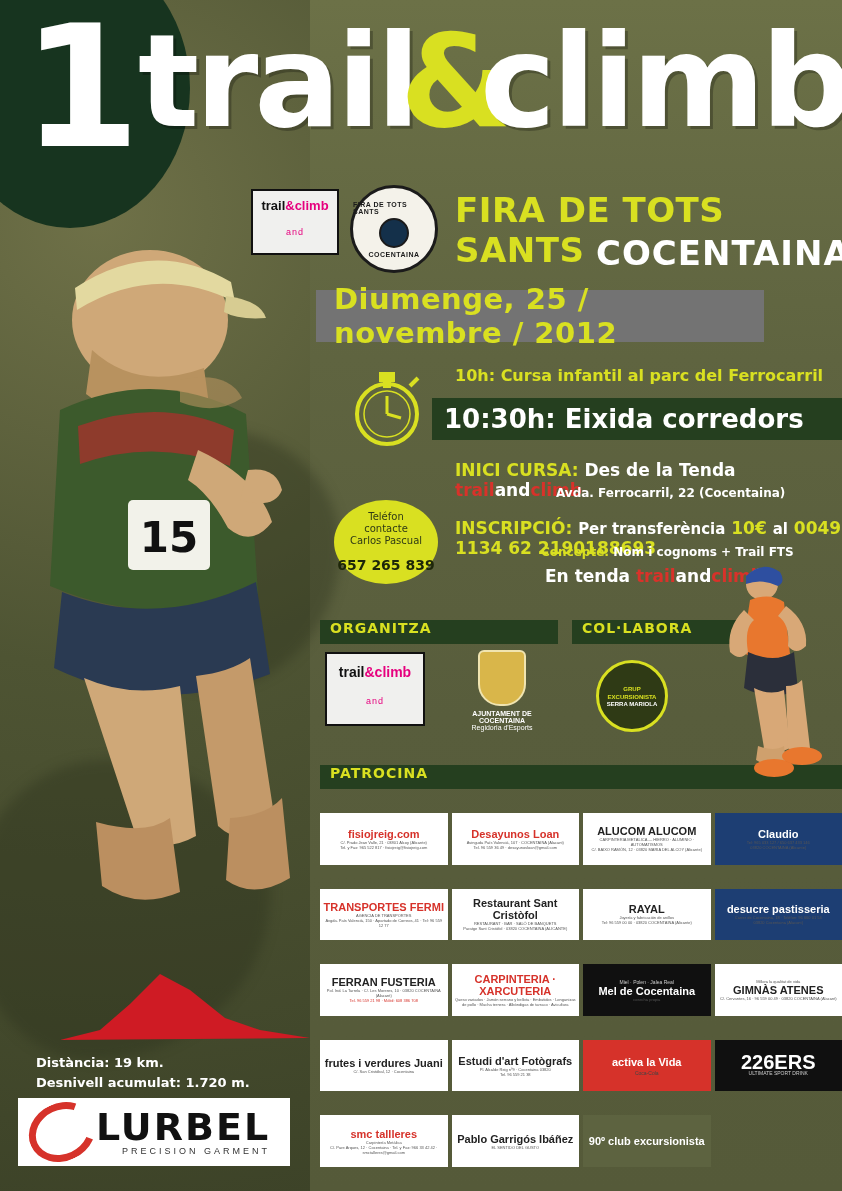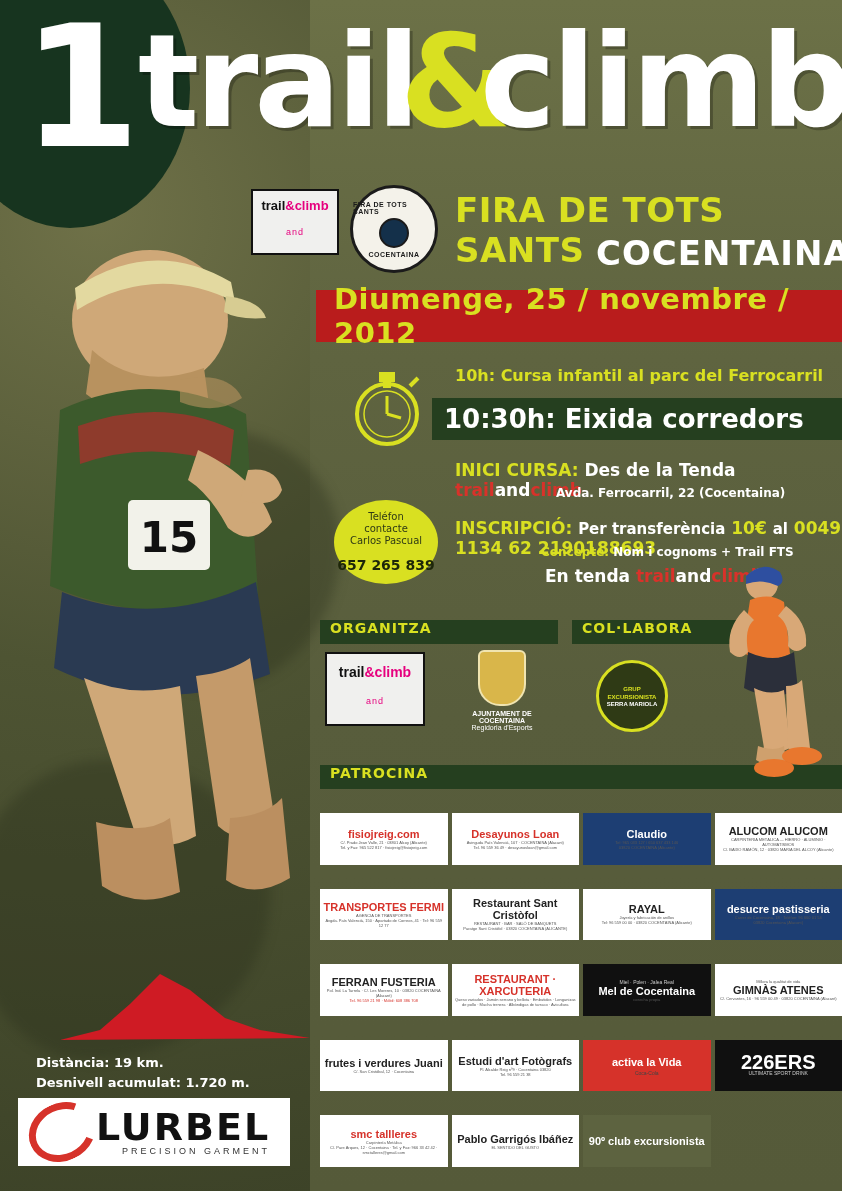--- a/index.html
+++ b/index.html
@@ -82,22 +82,22 @@
     color:#d9e021;letter-spacing:.5px;
   }
   .cocentaina-title{
     position:absolute;left:596px;top:233px;
     font-family:"DejaVu Sans",sans-serif;font-weight:bold;font-size:34px;
     color:#ffffff;letter-spacing:1px;
   }
 
   
   .date-bar{
-    position:absolute;left:316px;top:290px;width:526px;height:52px;
-    background:#b91c1c;
+    position:absolute;left:316px;top:290px;width:448px;height:52px;
+    background:#737373;
     display:flex;align-items:center;
   }
   .date-bar span{
     font-family:"DejaVu Sans",sans-serif;font-weight:bold;font-size:29px;
     color:#d9e021;margin-left:18px;letter-spacing:.5px;
   }
 
   
   .info-line1{
     position:absolute;left:455px;top:366px;
@@ -381,30 +381,30 @@
     <div class="sp">
         <div class="nm redtxt">fisiojreig.com</div>
         <div class="tiny">C/. Prado Jean Valle, 21 · 03801 Alcoy (Alicante)</div>
         <div class="tiny">Tel. y Fax: 965 522 817 · fisiojreig@fisiojreig.com</div>
       </div>
     <div class="sp">
         <div class="nm redtxt">Desayunos Loan</div>
         <div class="tiny">Avinguda País Valencià, 107 · COCENTAINA (Alacant)</div>
         <div class="tiny">Tel. 96 559 36 49 · desayunosloan@gmail.com</div>
       </div>
+    <div class="sp">
+        <div class="nm">ALUCOM ALUCOM</div>
+        <div class="tiny">CARPINTERIA METÁLICA — HIERRO · ALUMINIO · AUTOMATISMOS</div>
+        <div class="tiny">C/. BAIXO RAMÓN, 12 · 03820 MARÍA DEL ALCOY (Alicante)</div>
+      </div>
     <div class="sp blue">
         <div class="nm">Claudio</div>
         <div class="tiny">Tel: 965 033 127 / 650 637 433 146</div>
         <div class="tiny">03820 COCENTAINA (Alicante)</div>
       </div>
-    <div class="sp">
-        <div class="nm">ALUCOM ALUCOM</div>
-        <div class="tiny">CARPINTERIA METÁLICA — HIERRO · ALUMINIO · AUTOMATISMOS</div>
-        <div class="tiny">C/. BAIXO RAMÓN, 12 · 03820 MARÍA DEL ALCOY (Alicante)</div>
-      </div>
 
     <div class="sp">
         <div class="nm redtxt">TRANSPORTES FERMI</div>
         <div class="tiny">AGENCIA DE TRANSPORTES</div>
         <div class="tiny">Avgda. País Valencià, 150 · Apartado de Correos, 41 · Tel: 96 559 12 77</div>
       </div>
     <div class="sp">
         <div class="nm">Restaurant Sant Cristòfol</div>
         <div class="tiny">RESTAURANT · BAR · SALÓ DE BANQUETS</div>
         <div class="tiny">Paratge Sant Cristòfol · 03820 COCENTAINA (ALICANTE)</div>
@@ -419,21 +419,21 @@
         <div class="tiny">Carrer de Cocentaina, 18 · Telèfon: 96 660 01 54</div>
         <div class="tiny">03820 Cocentaina (Alacant)</div>
       </div>
 
     <div class="sp">
         <div class="nm">FERRAN FUSTERIA</div>
         <div class="tiny">Pol. Ind. La Tarrela · C/. Les Moreres, 10 · 03820 COCENTAINA (Alacant)</div>
         <div class="tiny redtxt">Tel. 96 559 21 98 · Mòbil: 608 386 708</div>
       </div>
     <div class="sp">
-        <div class="nm redtxt">RESTAURANT · XARCUTERIA</div>
+        <div class="nm redtxt">CARPINTERIA · XARCUTERIA</div>
         <div class="tiny">Queso variados · Jamón serrano y bellota · Embutidos · Longanizas de pollo · Mucha ternera · Albóndigas de tarraco · Avicultura</div>
       </div>
     <div class="sp dark">
         <div class="sub">Miel · Polen · Jalea Real</div>
         <div class="nm">Mel de Cocentaina</div>
         <div class="tiny">cosecha propia</div>
       </div>
     <div class="sp">
         <div class="tiny">Millora la qualitat de vida</div>
         <div class="nm">GIMNÀS ATENES</div>

